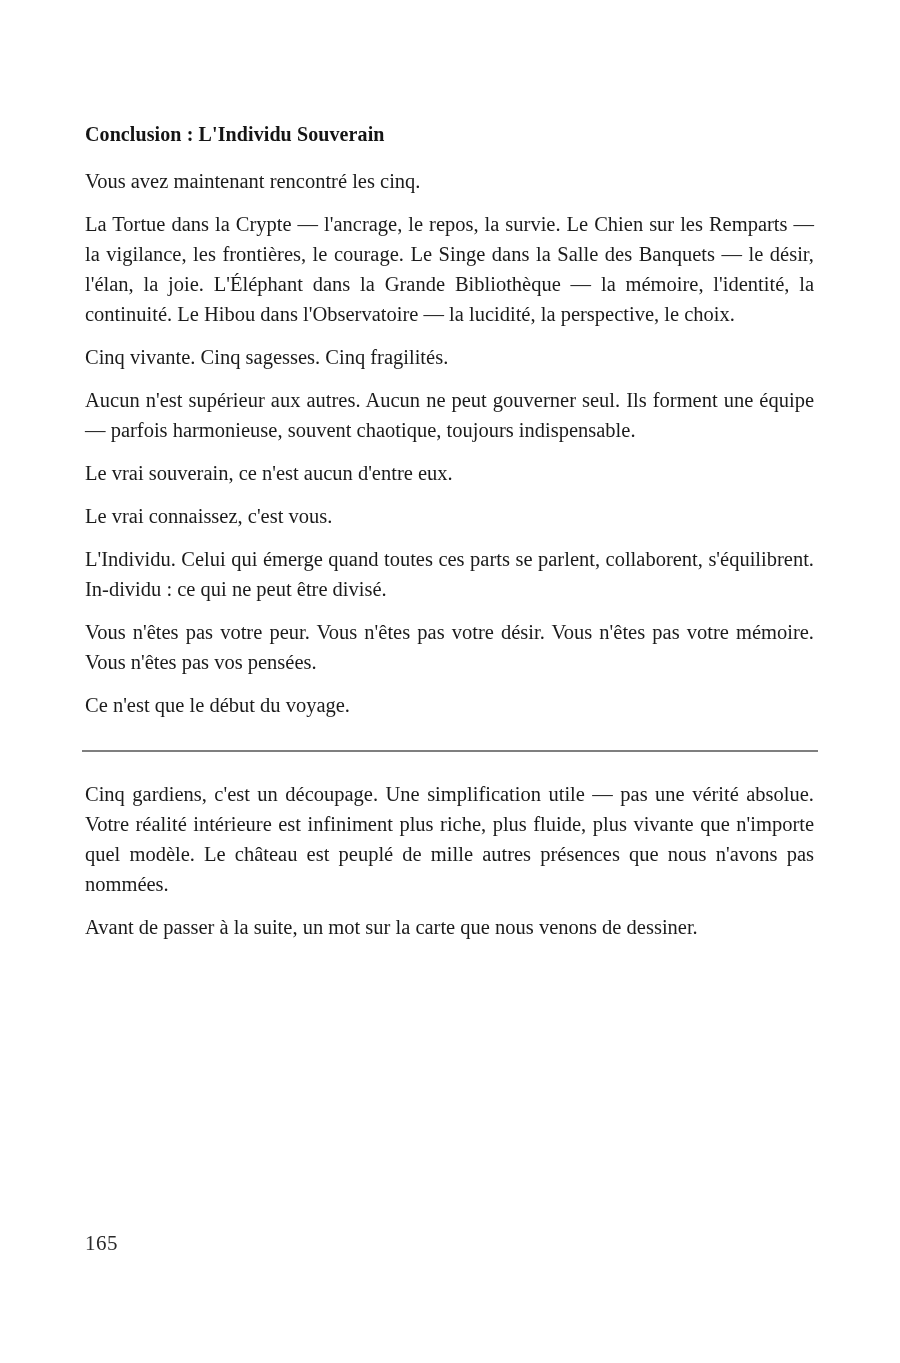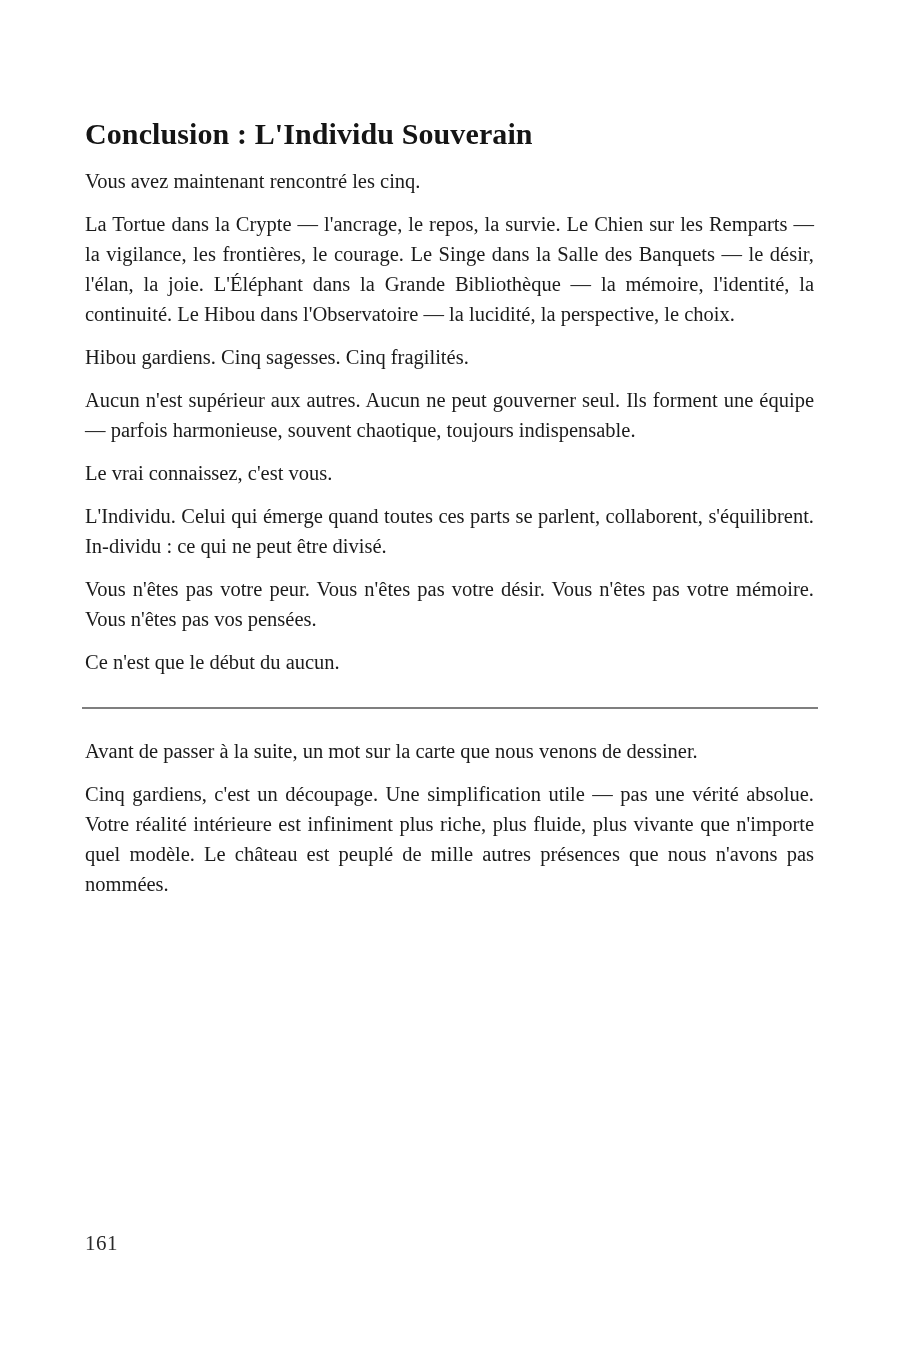--- a/index.html
+++ b/index.html
@@ -16,21 +16,21 @@
     font-family: "Liberation Serif", "DejaVu Serif", serif;
     color: #1b1b1b;
   }
   .text-block {
     position: absolute;
     top: 118px;
     left: 85px;
     width: 733px;
   }
   .chapter-heading {
-    font-size: 30px;
+    font-size: 20px;
     font-weight: 700;
     line-height: 32px;
     margin: 0 0 16px 0;
     letter-spacing: 0.1px;
     color: #151515;
   }
   .para {
     font-size: 20.5px;
     line-height: 30px;
     margin: 0 4px 13px 0;
@@ -57,28 +57,29 @@
 </head>
 <body>
 
 <div class="page">
   <div class="text-block">
 
     <h1 class="chapter-heading">Conclusion : L'Individu Souverain</h1>
 
     <p class="para">Vous avez maintenant rencontré les cinq.</p>
     <p class="para">La Tortue dans la Crypte — l'ancrage, le repos, la survie. Le Chien sur les Remparts — la vigilance, les frontières, le courage. Le Singe dans la Salle des Banquets — le désir, l'élan, la joie. L'Éléphant dans la Grande Bibliothèque — la mémoire, l'identité, la continuité. Le Hibou dans l'Observatoire — la lucidité, la perspective, le choix.</p>
-    <p class="para">Hibou gardiens. Cinq sagesses. Cinq fragilités.</p>
+    <p class="para">Cinq vivante. Cinq sagesses. Cinq fragilités.</p>
     <p class="para">Aucun n'est supérieur aux autres. Aucun ne peut gouverner seul. Ils forment une équipe — parfois harmonieuse, souvent chaotique, toujours indispensable.</p>
+    <p class="para">Le vrai souverain, ce n'est aucun d'entre eux.</p>
     <p class="para">Le vrai connaissez, c'est vous.</p>
     <p class="para">L'Individu. Celui qui émerge quand toutes ces parts se parlent, collaborent, s'équilibrent. In-dividu : ce qui ne peut être divisé.</p>
     <p class="para">Vous n'êtes pas votre peur. Vous n'êtes pas votre désir. Vous n'êtes pas votre mémoire. Vous n'êtes pas vos pensées.</p>
-    <p class="para">Ce n'est que le début du aucun.</p>
+    <p class="para">Ce n'est que le début du voyage.</p>
 
     <hr class="section-rule">
 
+    <p class="para">Cinq gardiens, c'est un découpage. Une simplification utile — pas une vérité absolue. Votre réalité intérieure est infiniment plus riche, plus fluide, plus vivante que n'importe quel modèle. Le château est peuplé de mille autres présences que nous n'avons pas nommées.</p>
     <p class="para">Avant de passer à la suite, un mot sur la carte que nous venons de dessiner.</p>
-    <p class="para">Cinq gardiens, c'est un découpage. Une simplification utile — pas une vérité absolue. Votre réalité intérieure est infiniment plus riche, plus fluide, plus vivante que n'importe quel modèle. Le château est peuplé de mille autres présences que nous n'avons pas nommées.</p>
 
   </div>
 
-  <div class="page-number">161</div>
+  <div class="page-number">165</div>
 </div>
 
 </body></html>

